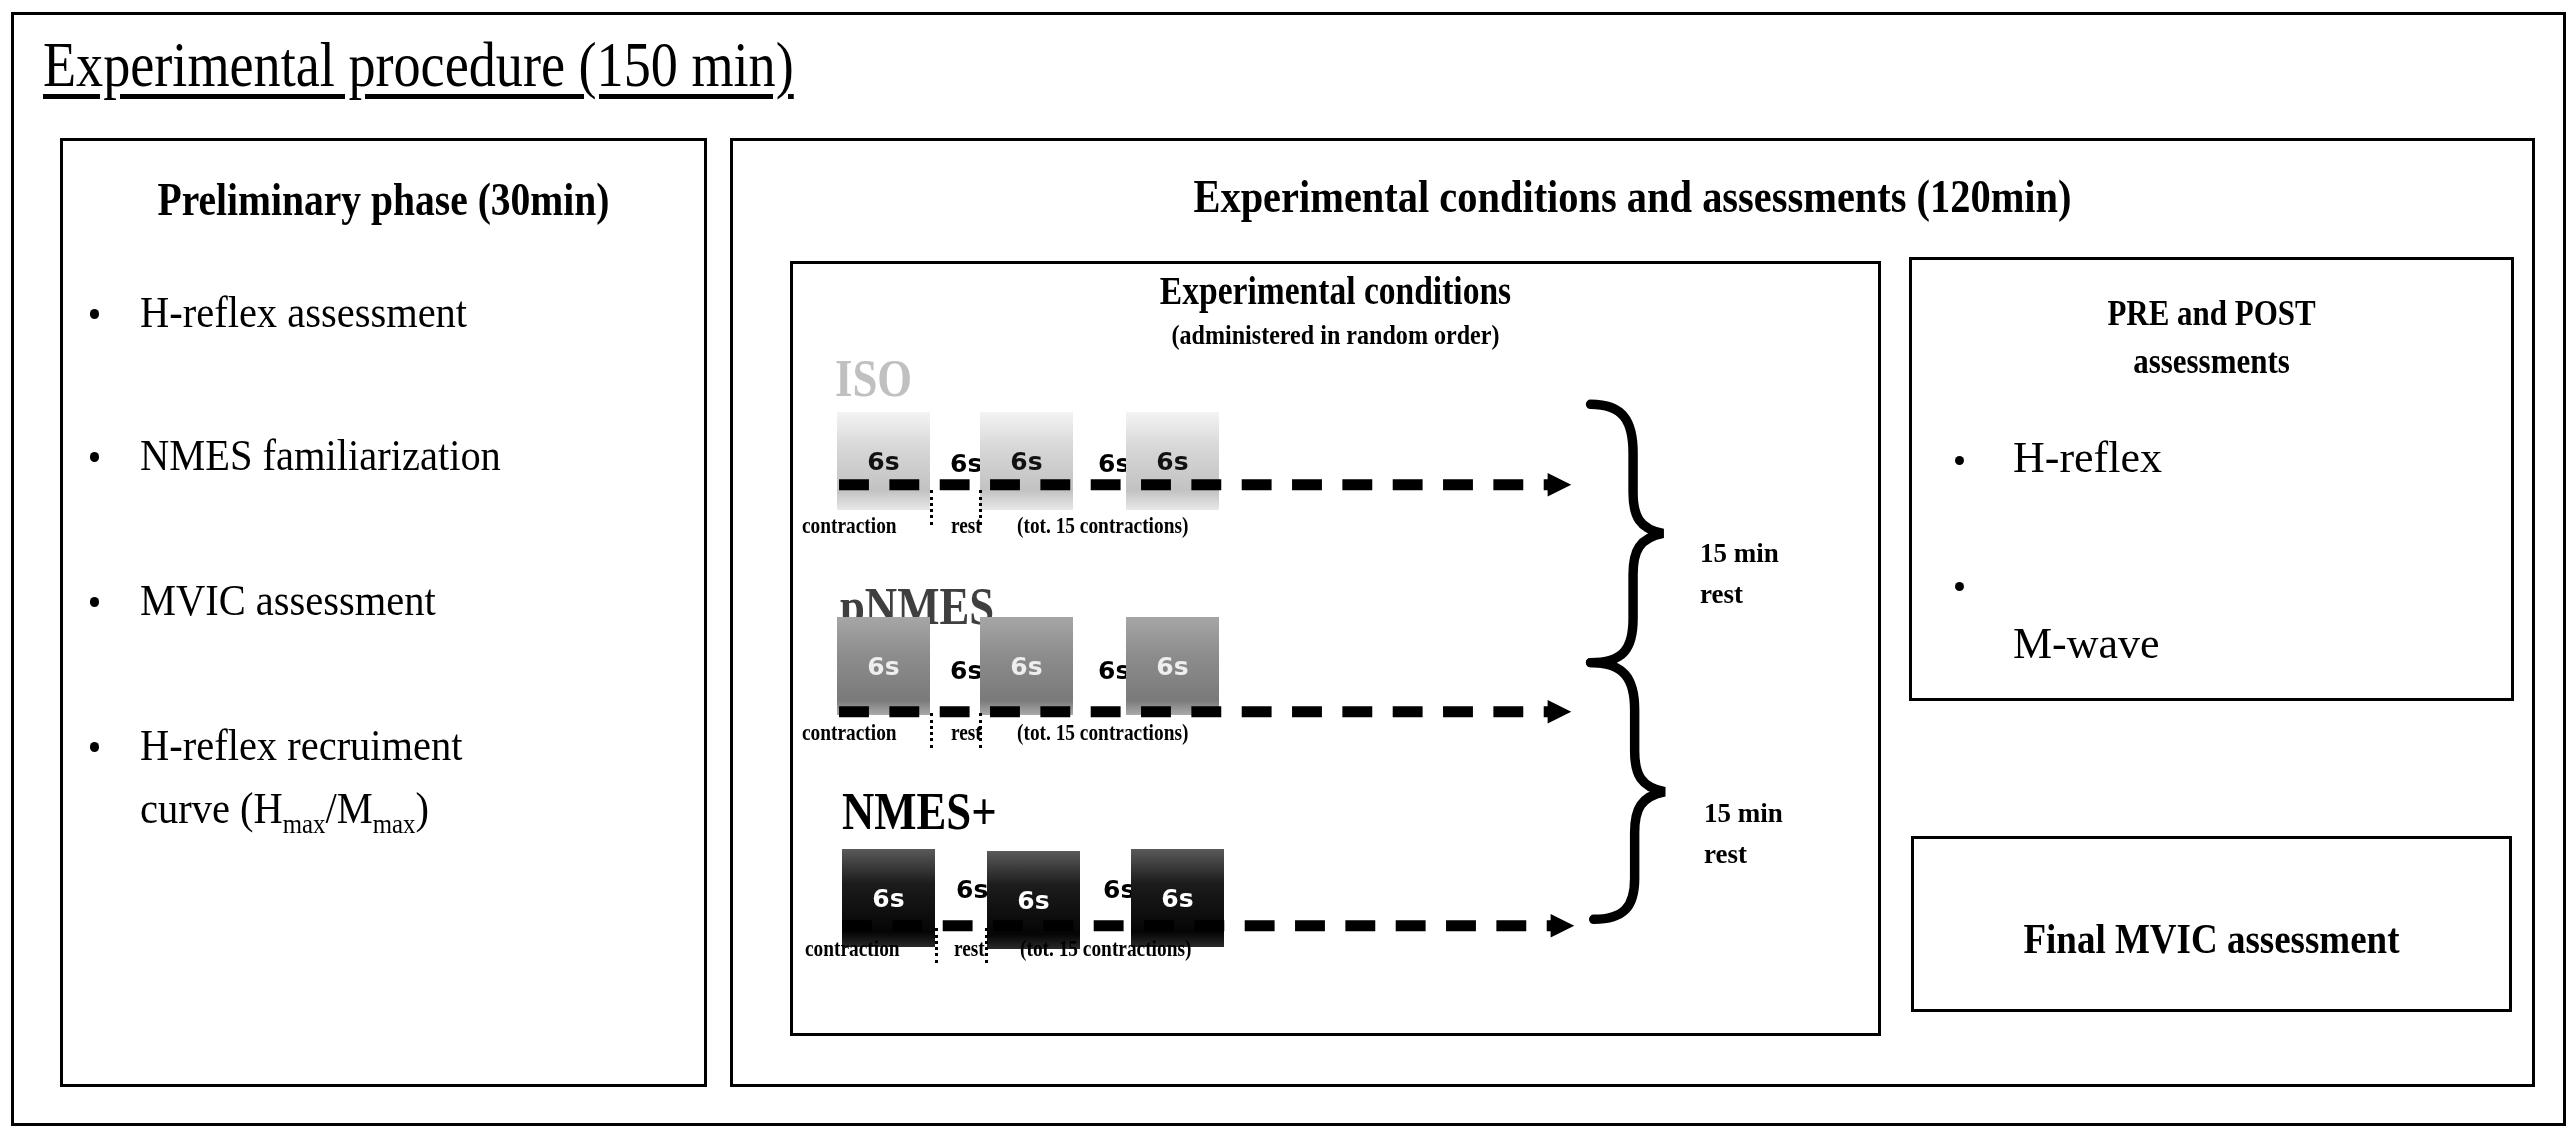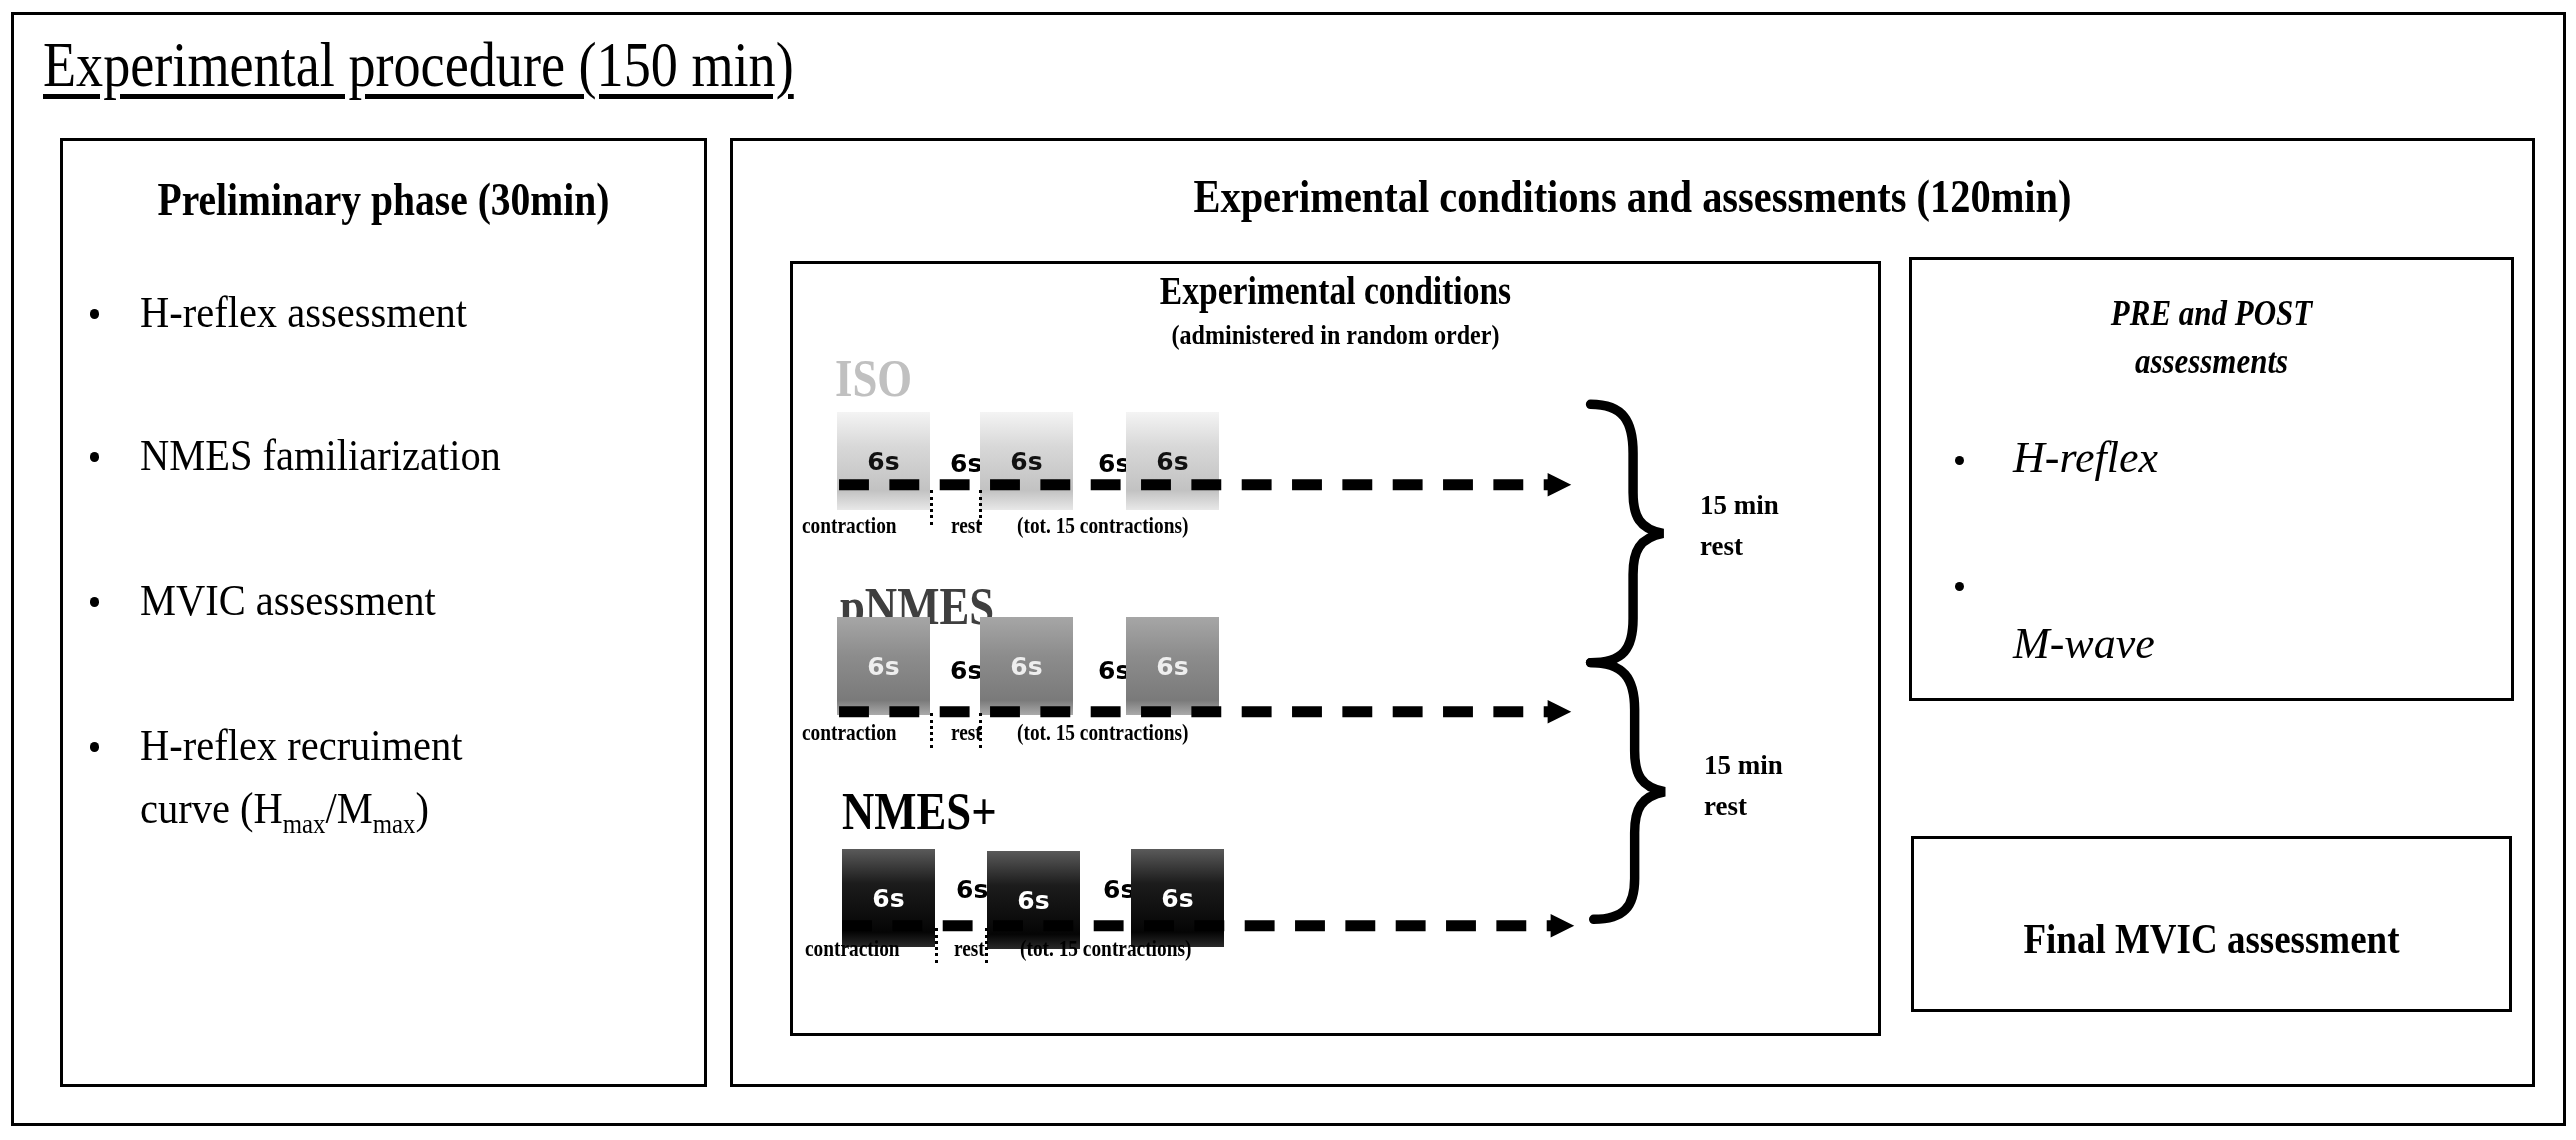--- a/index.html
+++ b/index.html
@@ -21,21 +21,21 @@
                 font-family:"DejaVu Sans","Liberation Sans",sans-serif; font-weight:bold; font-size:25px; }
   .block.iso { background:linear-gradient(180deg,#f4f4f4 0%,#d8d8d8 35%,#c2c2c2 80%,#e8e8e8 100%); }
   .block.pn  { background:linear-gradient(180deg,#a6a6a6 0%,#8c8c8c 40%,#7a7a7a 85%,#aaaaaa 100%); }
   .block.nm  { background:linear-gradient(180deg,#5a5a5a 0%,#1c1c1c 35%,#050505 85%,#2a2a2a 100%); }
   .block.iso .txt { color:#111; }
   .block.pn .txt { color:#eee; }
   .block.nm .txt { color:#fff; }
   .rest-txt { position:absolute; font-family:"DejaVu Sans","Liberation Sans",sans-serif; font-weight:bold; font-size:25px; }
   .small-lbl { position:absolute; font-weight:bold; font-size:23.6px; white-space:nowrap; transform:scaleX(0.82); transform-origin:left top; }
   .vdots { position:absolute; width:0; border-left:3.2px dotted #000; height:35px; }
-  .rest15 { position:absolute; font-weight:bold; font-size:27px; line-height:41px; white-space:nowrap; }
+  .rest15 { position:absolute; font-weight:bold; font-size:27px; line-height:41px; white-space:nowrap;margin-top:48px; }
 </style>
 </head>
 <body>
 
 <div class="box" style="left:11px;top:11.8px;width:2555px;height:1114px;"></div>
 
 <div class="title">Experimental procedure (150 min)</div>
 
 <div class="box" style="left:60px;top:138px;width:647px;height:949px;">
   <div class="h-bold" style="left:0;right:0;top:31.5px;text-align:center;font-size:46px;transform:scaleX(0.86);">Preliminary phase (30min)</div>
@@ -143,21 +143,21 @@
 </svg>
 <div class="rest15" style="left:1700px;top:485px;">
   <div>15 min</div>
   <div>rest</div>
 </div>
 <div class="rest15" style="left:1704px;top:745px;">
   <div>15 min</div>
   <div>rest</div>
 </div>
 
-<div class="box" style="left:1909px;top:257px;width:605px;height:444px;font-style:italic;">
+<div class="box" style="left:1909px;top:257px;width:605px;height:444px;">
   <div class="h-bold" style="left:0;right:0;top:31.5px;text-align:center;font-size:36px;transform:scaleX(0.86);">PRE and POST</div>
   <div class="h-bold" style="left:0;right:0;top:80px;text-align:center;font-size:36px;transform:scaleX(0.86);">assessments</div>
   <div class="bullet-item" style="position:absolute;left:38px;top:172px;font-size:44px;">
     <span class="bullet-dot" style="left:4.7px;top:23.6px;"></span>
     <span style="position:absolute;left:63px;top:0;">H-reflex</span>
   </div>
   <div class="bullet-item" style="position:absolute;left:38px;top:298px;font-size:44px;">
     <span class="bullet-dot" style="left:4.7px;top:23.6px;"></span>
     <span style="position:absolute;left:63px;top:16px;margin-top:44px;">M-wave</span>
   </div>

